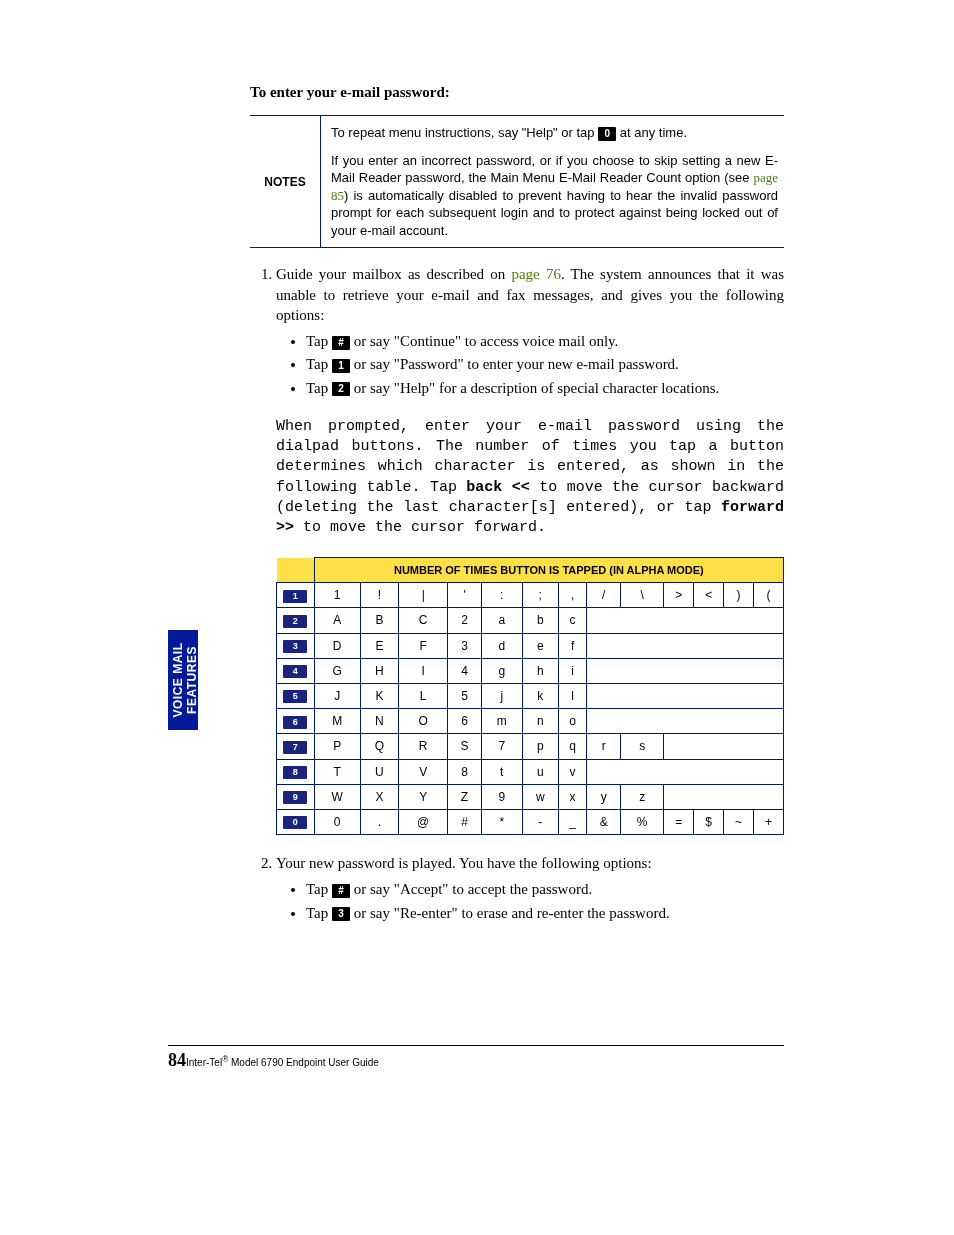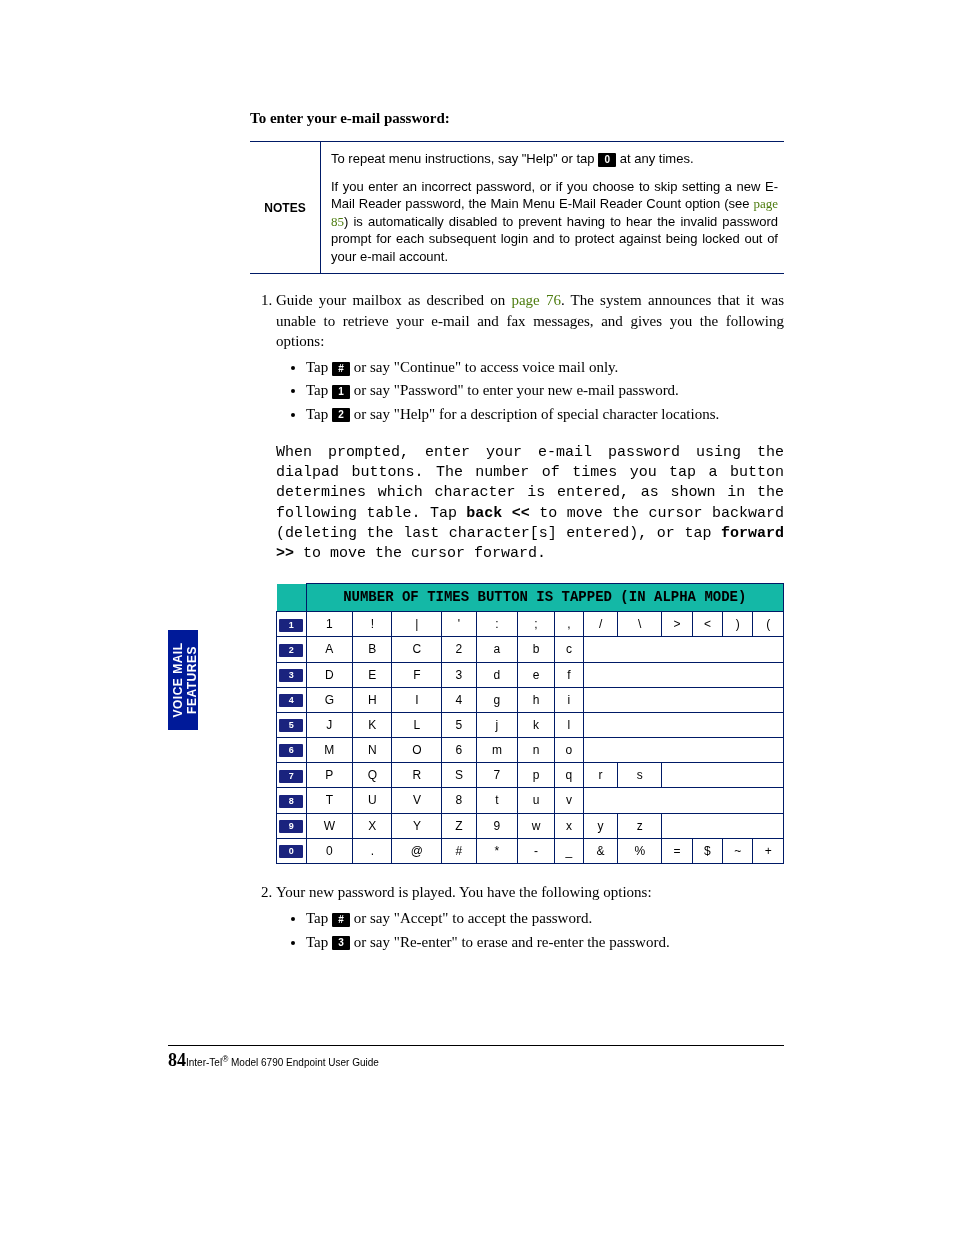--- a/index.html
+++ b/index.html
@@ -7,21 +7,21 @@
     padding: 0;
     background: #fff;
     font-family: "Times New Roman", Times, serif;
     color: #000;
   }
   .page {
     width: 954px;
     height: 1235px;
     position: relative;
     box-sizing: border-box;
-    padding: 110px 170px 0 250px;
+    padding: 84px 170px 0 250px;
   }
   .page-heading {
     font-weight: bold;
     font-size: 15px;
     margin: 0 0 14px 0;
   }
   .notes-box {
     border-top: 1.5px solid #001a66;
     border-bottom: 1.5px solid #001a66;
     display: flex;
@@ -102,23 +102,22 @@
   table.char-table th, table.char-table td {
     border: 1px solid #001a66;
     text-align: center;
     padding: 4px 0;
     height: 16px;
   }
   table.char-table th {
     font-weight: bold;
   }
   table.char-table .topheader {
-    background: #14b8a6;
-    font-size: 14px;
-    font-family: Liberation Mono, monospace;
+    background: #fde047;
+    font-size: 11px;
   }
   table.char-table td.btncell {
     padding: 2px 0;
   }
   .btncell .keycap {
     min-width: 20px;
     line-height: 13px;
     font-size: 9px;
     background: #1a237e;
   }
@@ -165,21 +164,21 @@
 <body>
 
 <div class="page">
 
   <p class="page-heading">To enter your e-mail password:</p>
 
   <div class="notes-box">
     <div class="notes-left">NOTES</div>
     <div class="notes-right">
       <p>
-        <span>To repeat menu instructions, say "Help" or tap </span><span class="keycap">0</span><span> at any times.</span>
+        <span>To repeat menu instructions, say "Help" or tap </span><span class="keycap">0</span><span> at any time.</span>
       </p>
       <p>
         <span>If you enter an incorrect password, or if you choose to skip setting a new E-Mail Reader password, the Main Menu E-Mail Reader Count option (see </span><span class="link">page 85</span><span>) is automatically disabled to prevent having to hear the invalid password prompt for each subsequent login and to protect against being locked out of your e-mail account.</span>
       </p>
     </div>
   </div>
 
   <ol class="steps">
     <li>
       <span>Guide your mailbox as described on </span><span class="link">page 76</span><span>. The system announces that it was unable to retrieve your e-mail and fax messages, and gives you the following options:</span>

